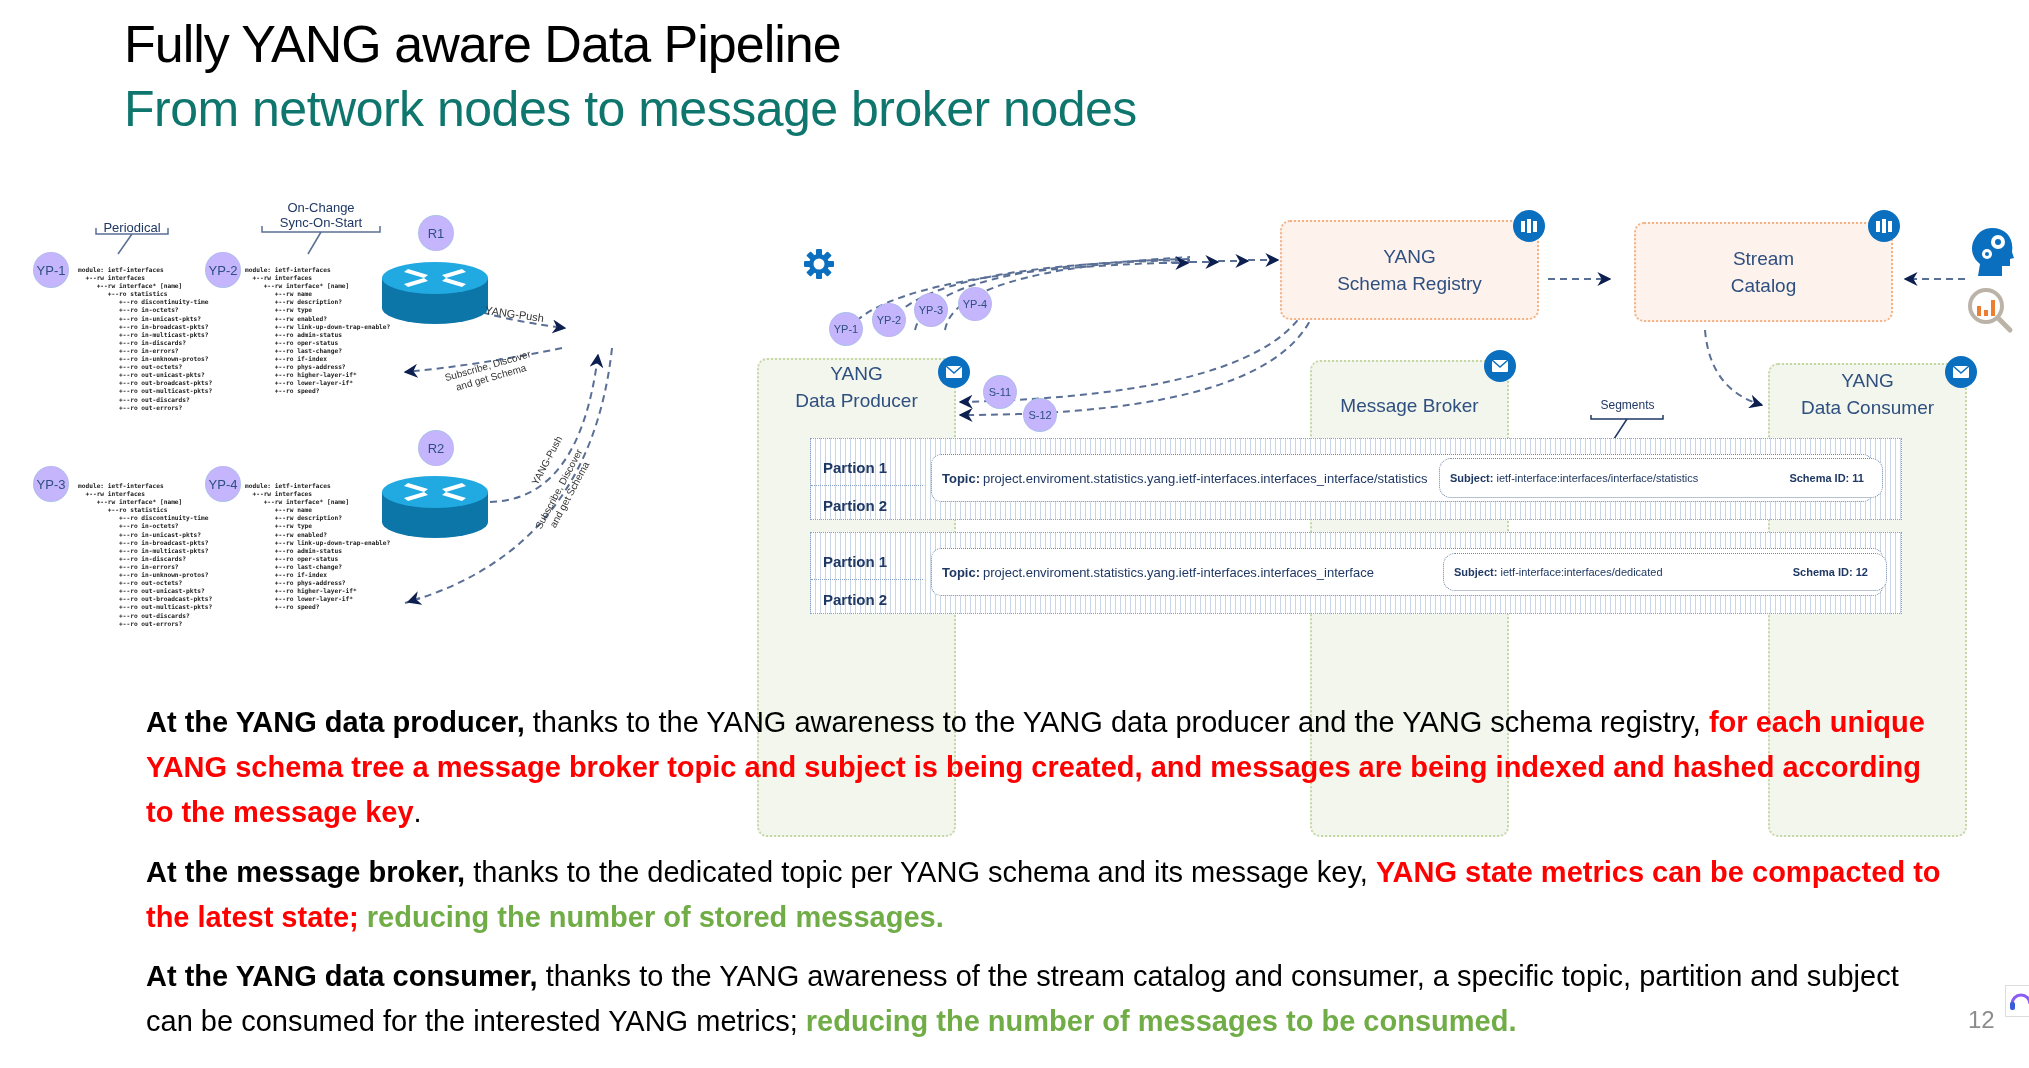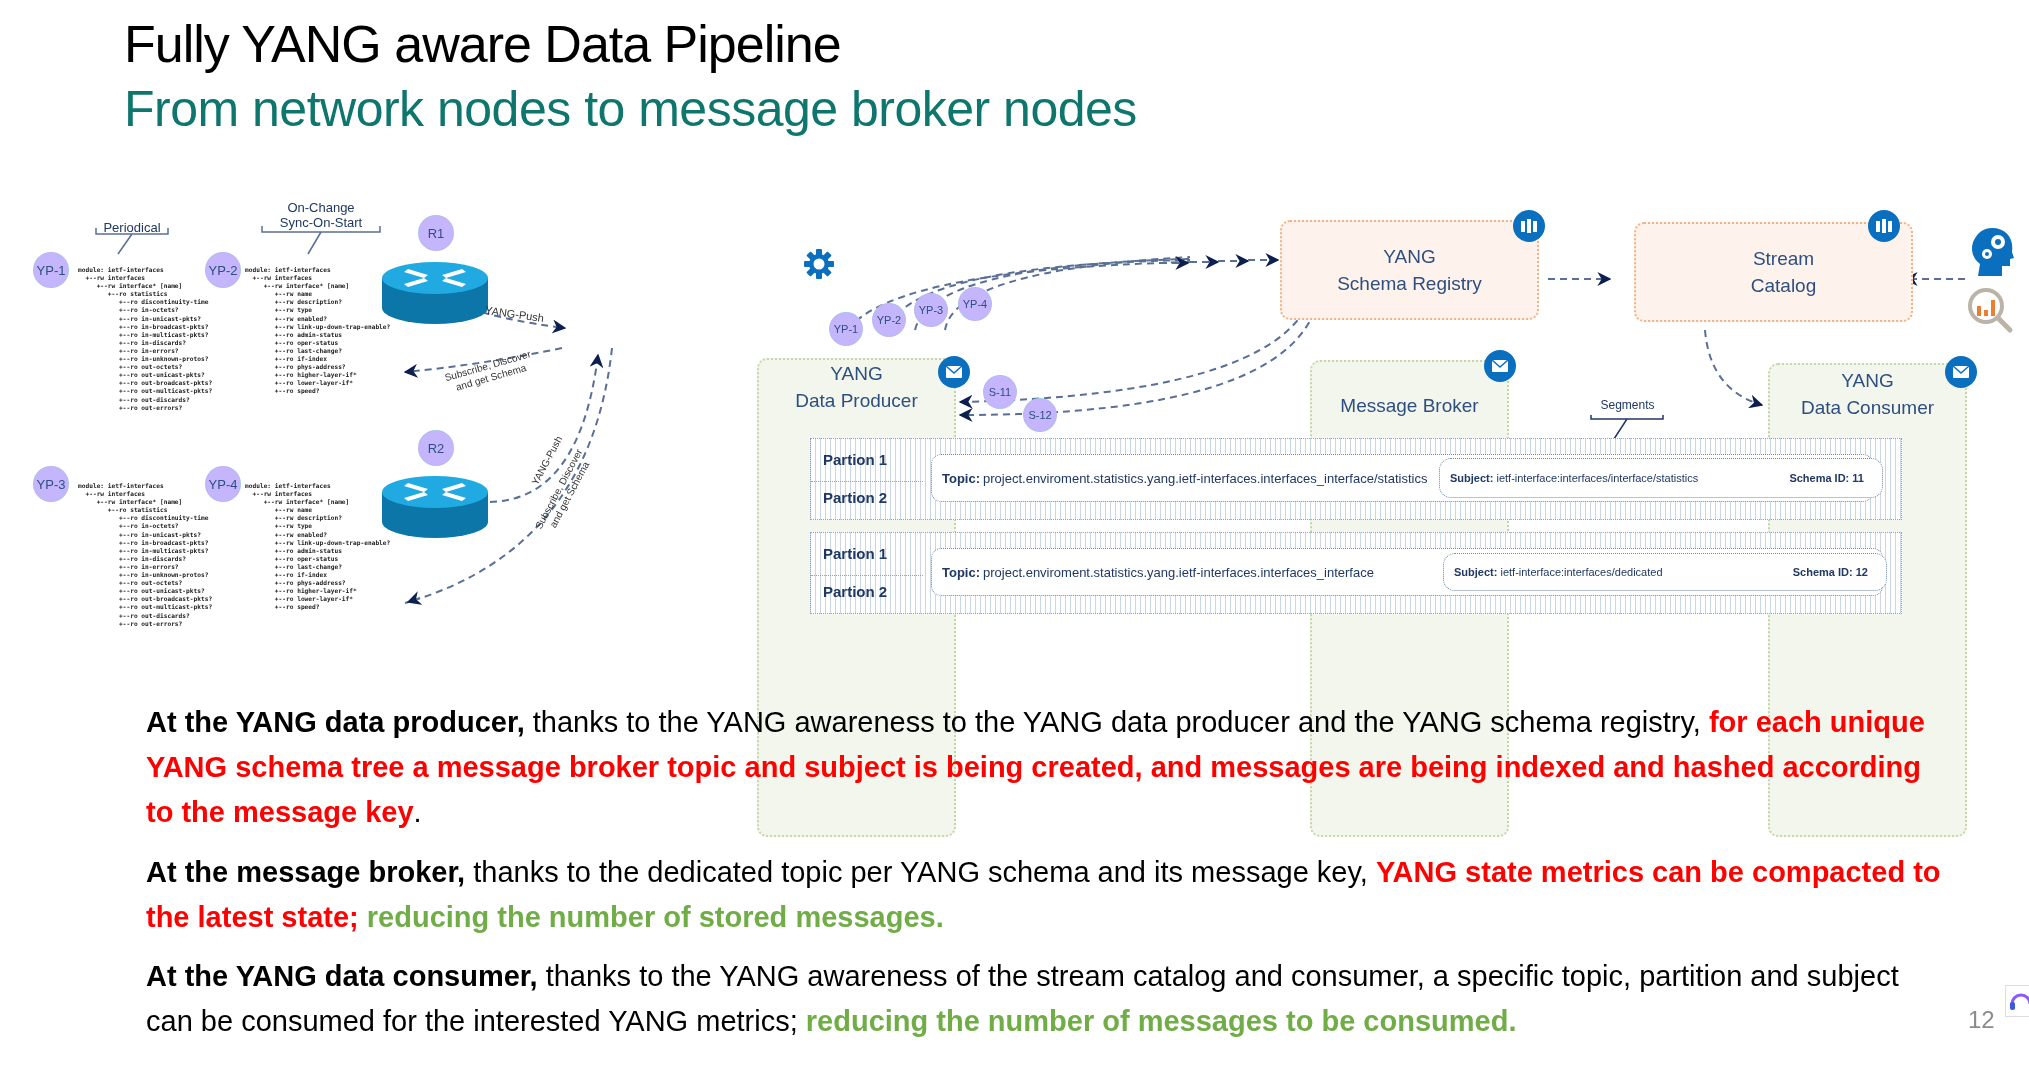--- a/index.html
+++ b/index.html
@@ -11,21 +11,21 @@
   .bubble{position:absolute;border-radius:50%;background:#c4b5fd;border:1px dotted #9cc3dc;color:#2e4f7f;font-size:12px;display:flex;align-items:center;justify-content:center;}
   .bubble.lg{width:34px;height:34px;font-size:13px;}
   .bubble.sm{width:32px;height:32px;font-size:11px;}
   .tree{position:absolute;font-family:"DejaVu Sans Mono","Liberation Mono",monospace;font-size:6.2px;line-height:8.1px;color:#222;white-space:pre;font-weight:bold;}
   .box{position:absolute;border-radius:10px;display:flex;align-items:center;justify-content:center;text-align:center;color:#2e4f7f;font-size:19px;line-height:27px;}
   .box.blue{background:#edf5f9;border:2px dotted #7a9bc0;}
   .box.orange{background:#fef3ec;border:2px dotted #f4b183;}
   .box.green{background:#f3f6ec;border:2px dotted #c5d7a5;}
   .badge{position:absolute;width:32px;height:32px;border-radius:50%;background:#0b6fc0;display:flex;align-items:center;justify-content:center;}
   .partition-band{position:absolute;border:1.5px dotted #8aa3c4;background:repeating-linear-gradient(90deg,#fff 0,#fff 4px,#c8d6e8 4px,#c8d6e8 5px);}
-  .partition-labels{position:absolute;left:0;top:4px;bottom:0;width:112px;}
+  .partition-labels{position:absolute;left:0;top:12px;bottom:0;width:112px;}
   .plabel{position:absolute;left:12px;font-size:15px;font-weight:bold;color:#1f3864;}
   .pdivider{position:absolute;left:0;width:112px;top:50%;border-top:1.5px dotted #8aa3c4;}
   .topic-pill{position:absolute;background:#fff;border:1.5px dotted #6f87a8;border-radius:10px;display:flex;align-items:center;font-size:13px;color:#1f3864;white-space:nowrap;padding-left:10px;}
   .topic-pill b{margin-right:3px;}
   .subject-pill{position:absolute;background:#fff;border:1.5px dotted #6f87a8;border-radius:12px;display:flex;align-items:center;font-size:11px;color:#1f3864;white-space:nowrap;padding-left:10px;}
   .schema-id{position:absolute;right:18px;font-weight:bold;font-size:11px;}
   .para{position:absolute;left:130px;width:1800px;font-size:29px;line-height:45px;color:#000;margin-left:16px;}
   .para b{font-weight:bold;}
   .red{color:#ff0000;font-weight:bold;}
   .green-t{color:#70ad47;font-weight:bold;}
@@ -241,21 +241,21 @@
   <div class="badge" style="left:1513px;top:30px;">
     <svg width="18" height="16" viewBox="0 0 18 16">
         <g fill="#fff">
           <rect x="1" y="3" width="4" height="11"></rect>
           <rect x="7" y="1" width="4" height="14"></rect>
           <rect x="13" y="3" width="4" height="11"></rect>
         </g>
       </svg>
   </div>
 
-  <div class="box orange" style="left:1634px;top:42px;width:255px;height:96px;padding-left:20px;">
+  <div class="box orange" style="left:1634px;top:42px;width:255px;height:96px;">
     <div>
       <div>Stream</div>
       <div>Catalog</div>
     </div>
   </div>
   <div class="badge" style="left:1868px;top:30px;">
     <svg width="18" height="16" viewBox="0 0 18 16">
         <g fill="#fff">
           <rect x="1" y="3" width="4" height="11"></rect>
           <rect x="7" y="1" width="4" height="14"></rect>

